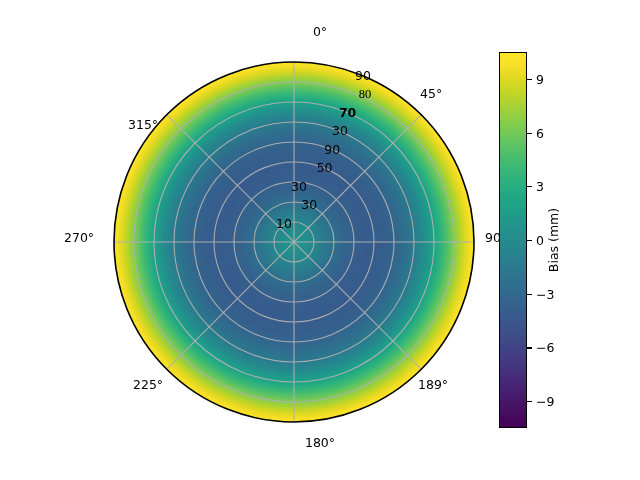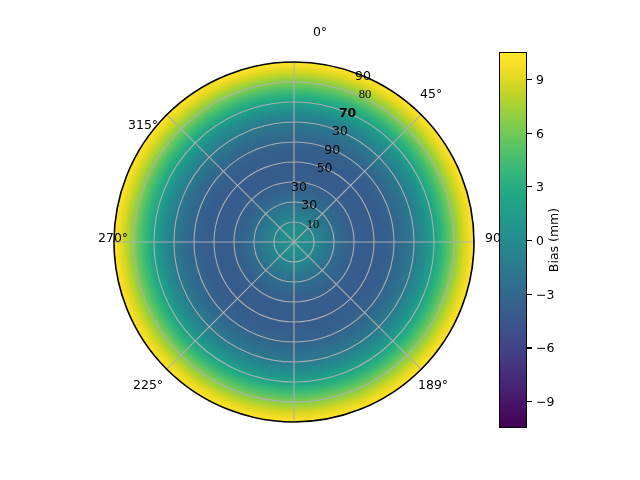--- a/index.html
+++ b/index.html
@@ -25,21 +25,21 @@
   .ang-label{
     position:absolute;font-size:12.5px;color:#000;
     white-space:nowrap;line-height:1;
   }
   .ang-0  {left:0;top:26px;width:640px;text-align:center;}
   .ang-45 {left:420px;top:88px;}
   .ang-90 {left:485px;top:232px;}
   .ang-135{left:418px;top:379px;}
   .ang-180{left:0;top:437px;width:640px;text-align:center;}
   .ang-225{left:133px;top:379px;text-align:right;}
-  .ang-270{left:64px;top:232px;margin-left:34px;}
+  .ang-270{left:64px;top:232px;}
   .ang-315{left:128px;top:88px;margin-top:31px;}
 
   
   .rad-label{
     position:absolute;font-size:12.5px;color:#000;
     white-space:nowrap;line-height:1;
     transform:translate(-50%,-50%);
   }
 
   
@@ -310,36 +310,37 @@
           <line x1="186" y1="186" x2="366.00" y2="186.00" stroke="#b0b0b0" stroke-width="1.1" opacity="0.95"></line>
           <line x1="186" y1="186" x2="313.28" y2="313.28" stroke="#b0b0b0" stroke-width="1.1" opacity="0.95"></line>
           <line x1="186" y1="186" x2="186.00" y2="366.00" stroke="#b0b0b0" stroke-width="1.1" opacity="0.95"></line>
           <line x1="186" y1="186" x2="58.72" y2="313.28" stroke="#b0b0b0" stroke-width="1.1" opacity="0.95"></line>
           <line x1="186" y1="186" x2="6.00" y2="186.00" stroke="#b0b0b0" stroke-width="1.1" opacity="0.95"></line>
           <line x1="186" y1="186" x2="58.72" y2="58.72" stroke="#b0b0b0" stroke-width="1.1" opacity="0.95"></line>
         </g>
         <circle cx="186" cy="186" r="180" fill="none" stroke="#000000" stroke-width="1.6"></circle>
       </svg>
     <div id="rad-labels">
-        <div class="rad-label" style="left: 205px; top: 167.5px; font-family: Liberation Serif, serif;">10</div>
+        <div class="rad-label" style="left: 176px; top: 167.5px;">10</div>
         <div class="rad-label" style="left: 201.3px; top: 149px;">30</div>
         <div class="rad-label" style="left: 191px; top: 130.6px;">30</div>
         <div class="rad-label" style="left: 216.6px; top: 112.1px;">50</div>
         <div class="rad-label" style="left: 224.3px; top: 93.6px;">90</div>
         <div class="rad-label" style="left: 231.9px; top: 75.1px;">30</div>
         <div class="rad-label" style="left: 239.6px; top: 56.7px; font-weight: bold;">70</div>
         <div class="rad-label" style="left: 257px; top: 38.2px; font-family: Liberation Serif, serif;">80</div>
         <div class="rad-label" style="left: 254.9px; top: 19.7px;">90</div>
       </div>
   </div>
 
   <div class="ang-label ang-0">0°</div>
   <div class="ang-label ang-45">45°</div>
   <div class="ang-label ang-90">90</div>
   <div class="ang-label ang-135">189°</div>
+  <div class="ang-label ang-180">180°</div>
   <div class="ang-label ang-225">225°</div>
   <div class="ang-label ang-270">270°</div>
   <div class="ang-label ang-315">315°</div>
 
   <div class="cbar-wrap">
     <div class="cbar" id="cbar-gradient" style="background: linear-gradient(rgb(253, 231, 37) 0%, rgb(246, 222, 38) 3.57%, rgb(221, 216, 34) 7.14%, rgb(194, 213, 39) 10.71%, rgb(166, 210, 55) 14.29%, rgb(139, 206, 71) 17.86%, rgb(114, 201, 87) 21.43%, rgb(90, 195, 101) 25%, rgb(69, 188, 112) 28.57%, rgb(52, 181, 122) 32.14%, rgb(39, 173, 129) 35.71%, rgb(32, 165, 134) 39.29%, rgb(31, 157, 138) 42.86%, rgb(34, 148, 141) 46.43%, rgb(37, 139, 141) 50%, rgb(40, 131, 142) 53.57%, rgb(43, 122, 142) 57.14%, rgb(46, 114, 142) 60.71%, rgb(50, 105, 142) 64.29%, rgb(54, 96, 141) 67.86%, rgb(58, 87, 140) 71.43%, rgb(62, 78, 138) 75%, rgb(65, 68, 135) 78.57%, rgb(68, 57, 131) 82.14%, rgb(70, 46, 124) 85.71%, rgb(71, 35, 116) 89.29%, rgb(71, 24, 106) 92.86%, rgb(70, 12, 95) 96.43%, rgb(68, 1, 84) 100%);"></div>
     <div class="cbar-ticks" id="cbar-ticks">
         <div class="cbar-tick" style="top: 26.9px;"></div>
         <div class="cbar-ticklabel" style="top: 26.9px;">9</div>
         <div class="cbar-tick" style="top: 80.6px;"></div>

